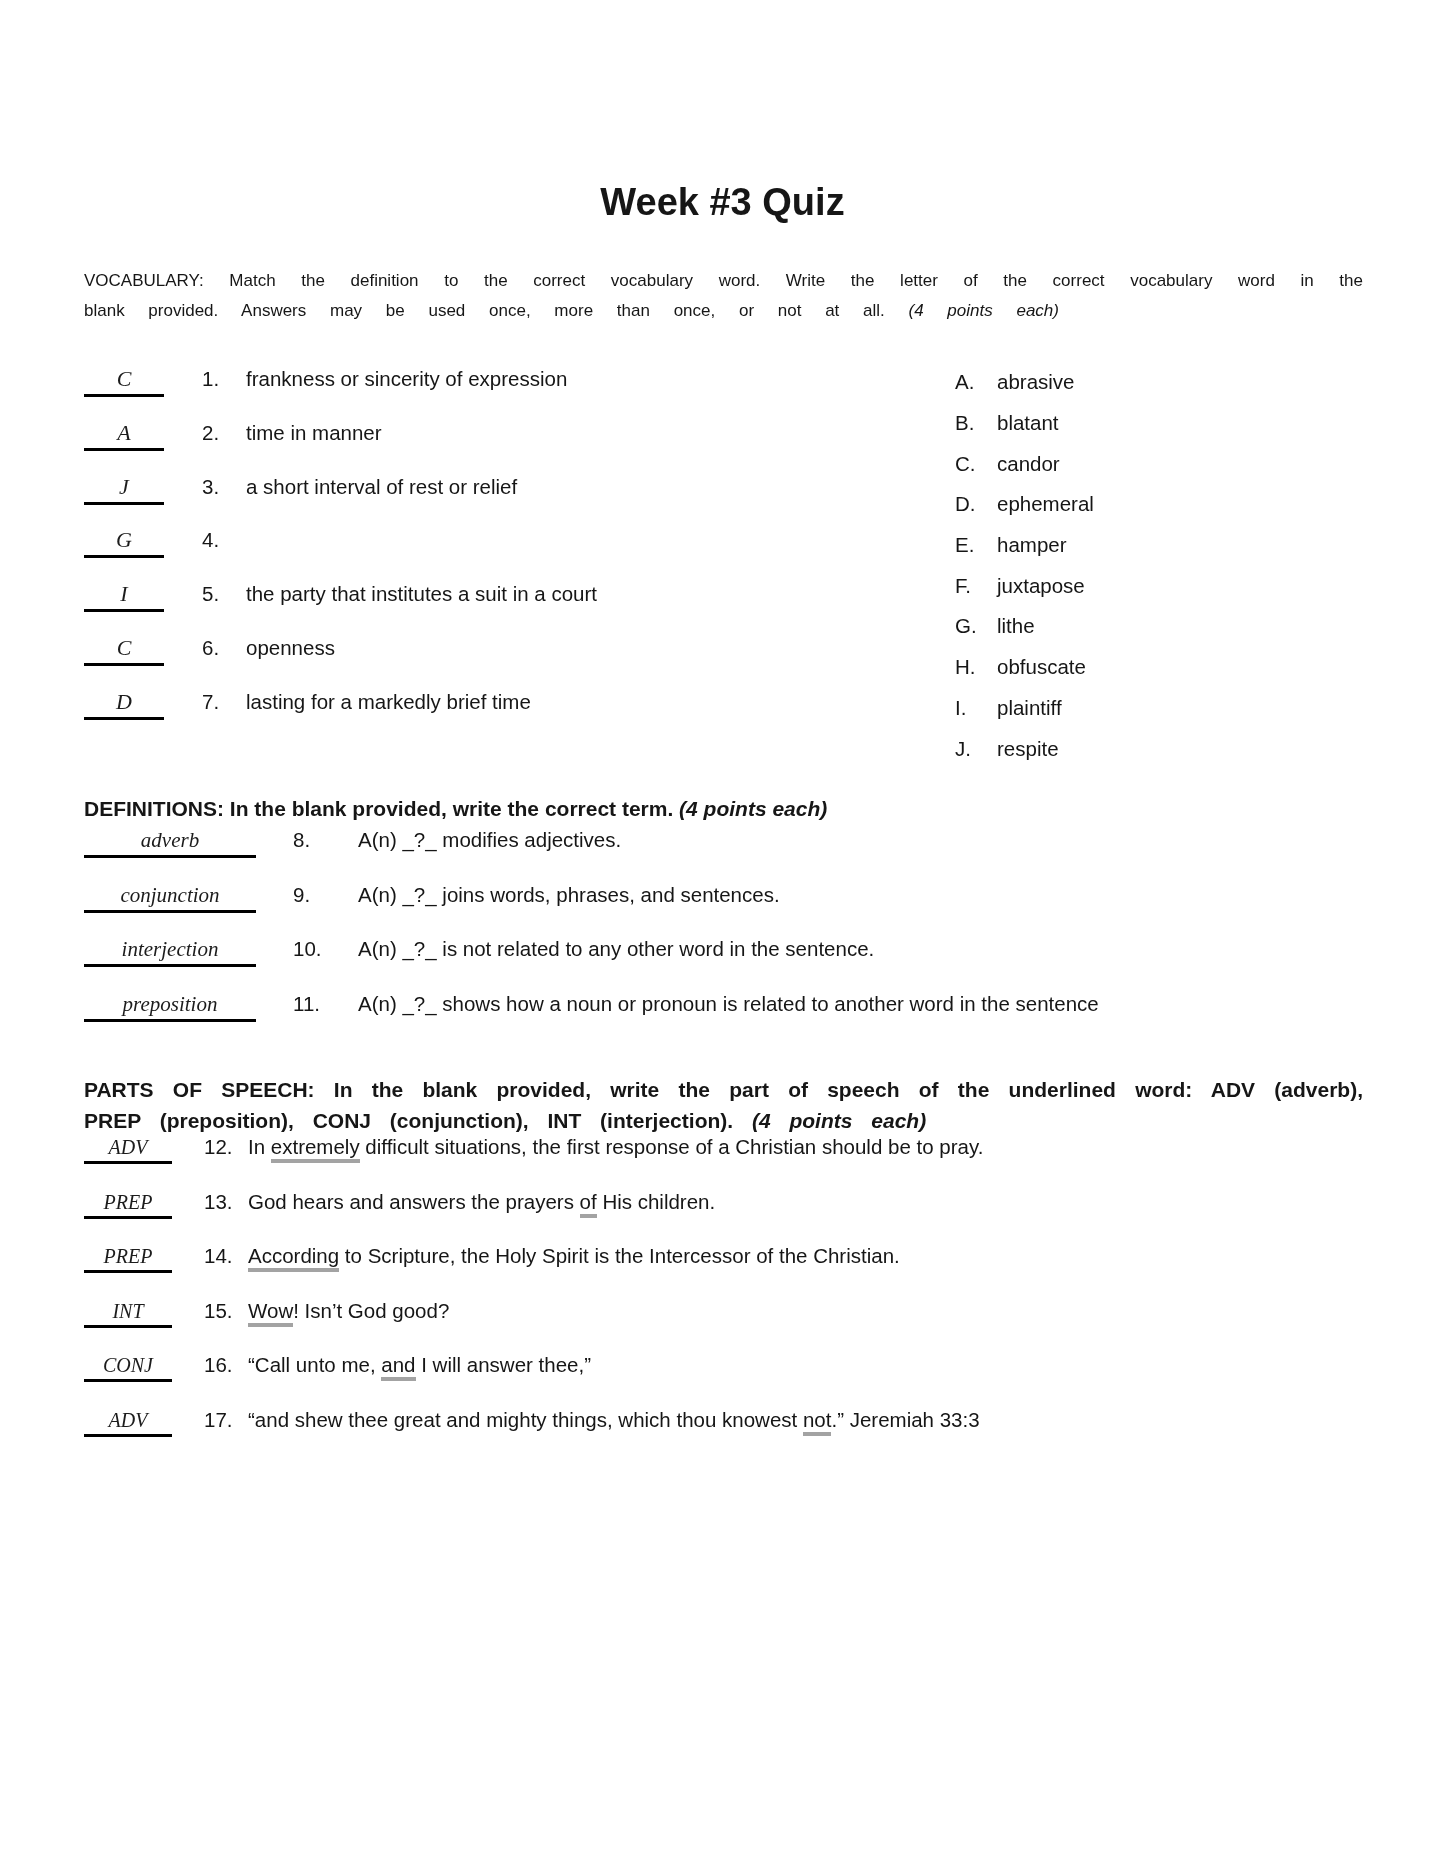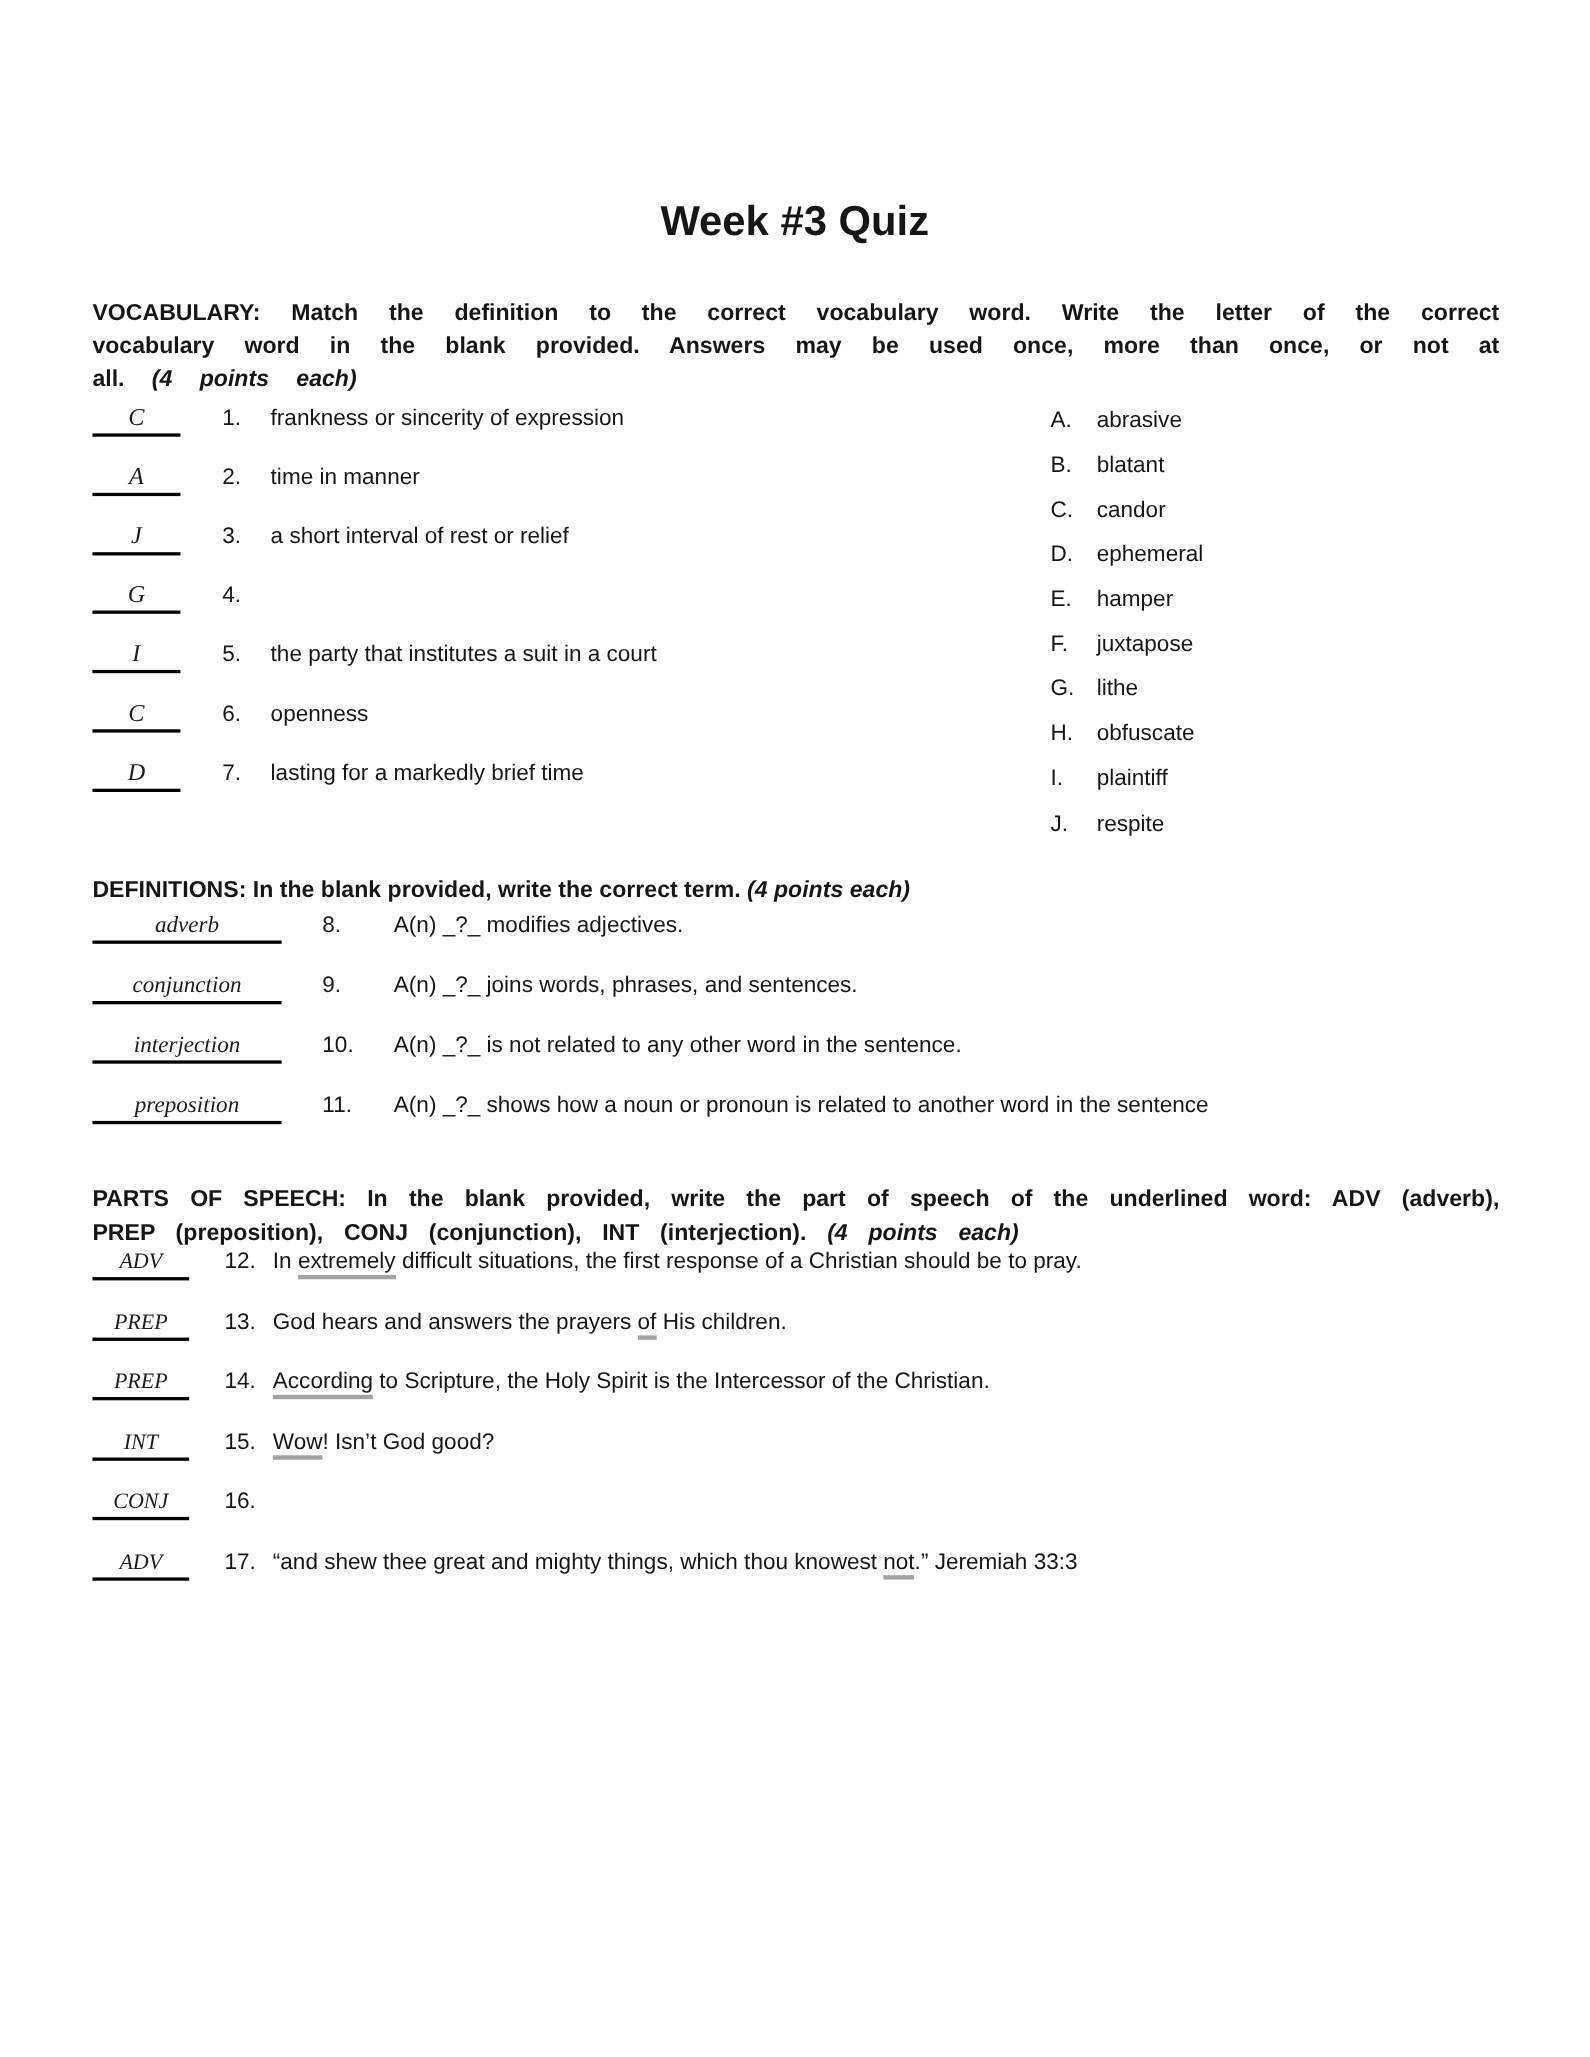--- a/index.html
+++ b/index.html
@@ -18,22 +18,22 @@
     width: 100%;
     text-align: center;
     font-size: 38px;
     font-weight: bold;
     line-height: 44px;
   }
   .intro {
     position: absolute;
     top: 249px; left: 84px;
     width: 1279px;
-    font-size: 21px;
-    font-weight: bold;
+    font-size: 17px;
+    font-weight: normal;
     line-height: 30px;
     text-align: justify;
     word-spacing: 19px;
   }
   .points { font-style: italic; }
 
   
   .blank {
     display: inline-block;
     border-bottom: 3px solid #000000;
@@ -255,20 +255,21 @@
 
       <div class="pos-row">
         <span class="blank"><span class="answer">INT</span></span>
         <span class="pos-num">15.</span>
         <span class="q-text"><span></span><span class="u">Wow</span><span>! Isn’t God good?</span></span>
       </div>
 
       <div class="pos-row">
         <span class="blank"><span class="answer">CONJ</span></span>
         <span class="pos-num">16.</span>
+        <span class="q-text"><span>“Call unto me, </span><span class="u">and</span><span> I will answer thee,”</span></span>
       </div>
 
       <div class="pos-row">
         <span class="blank"><span class="answer">ADV</span></span>
         <span class="pos-num">17.</span>
         <span class="q-text"><span>“and shew thee great and mighty things, which thou knowest </span><span class="u">not</span><span>.” Jeremiah 33:3</span></span>
       </div>
     </div>
 
 </div>

